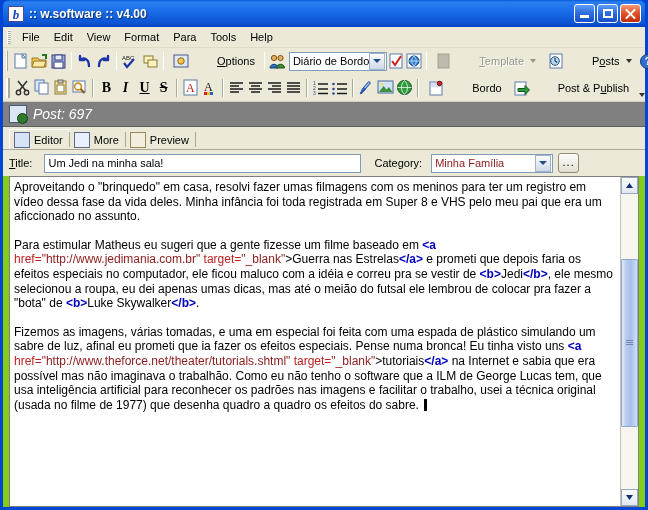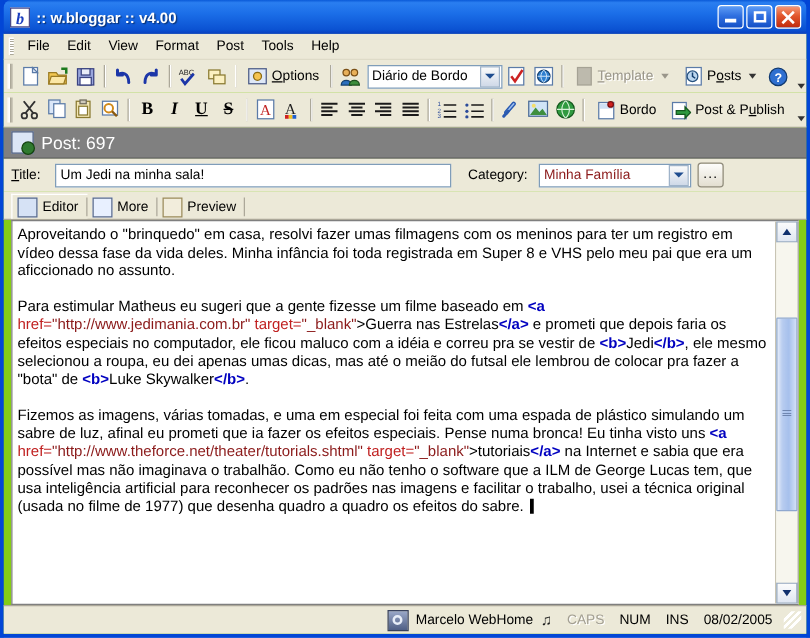--- a/index.html
+++ b/index.html
@@ -86,21 +86,21 @@
       linear-gradient(90deg,#ffffff 0 1px,#aca899 1px 2px,transparent 2px),
       repeating-linear-gradient(180deg,transparent 0 2px,transparent 2px 3px);
     border-left:1px solid #fff;border-right:1px solid #aca899;
     box-sizing:border-box;
   }
   .tbtn{
     width:23px;height:22px;display:flex;align-items:center;justify-content:center;
     border:1px solid transparent;box-sizing:border-box;position:relative;
   }
   .tbtn.wide{width:auto;padding:0 5px;gap:3px;}
-  .tbtn .lbl{font-size:11px;color:#000;white-space:nowrap;}
+  .tbtn .lbl{font-size:11px;color:#000;white-space:nowrap;margin-left:25px;}
   .tbtn.disabled .lbl{color:#9a968a;text-shadow:1px 1px 0 #fff;}
   .sep{width:1px;height:18px;background:#aca899;margin:0 3px;border-right:1px solid #fff;}
   .caret{
     width:0;height:0;border-left:3px solid transparent;border-right:3px solid transparent;
     border-top:4px solid #333;margin-left:3px;
   }
   .caret.dim{border-top-color:#9a968a;}
   .tb-overflow{
     width:12px;height:22px;display:flex;align-items:flex-end;justify-content:center;
     padding-bottom:3px;
@@ -120,20 +120,21 @@
   }
   .combo-arrow:after{
     content:"";width:0;height:0;border-left:4px solid transparent;
     border-right:4px solid transparent;border-top:4px solid #1f4d8f;
   }
 
   
   #postband{
     height:24px;background:#808080;display:flex;align-items:center;
     border-bottom:1px solid #5f5f5f;
+    font-style:italic;
   }
   #postband .pb-ico{
     width:16px;height:16px;margin-left:6px;margin-right:6px;
     background:#dce6f5;border:1px solid #4a5a7a;position:relative;
   }
   #postband .pb-ico:after{
     content:"";position:absolute;right:-2px;bottom:-2px;width:9px;height:9px;
     border-radius:50%;background:#2f7a2f;border:1px solid #14430f;
   }
   #postband .pb-txt{
@@ -250,21 +251,21 @@
       linear-gradient(135deg,transparent 22%,#fff 22% 34%,transparent 34%);
   }
 </style>
 </head>
 <body>
 
 <div id="window">
 
   <div id="titlebar">
     <div id="title-icon">b</div>
-    <div id="title-text">:: w.bloggar :: v4.00</div>
+    <div id="title-text">:: w.software :: v4.00</div>
     <div id="win-buttons">
       <div class="winbtn min">
           <i></i>
         </div>
       <div class="winbtn max">
           <i></i>
         </div>
       <div class="winbtn close">
           <i class="a"></i>
           <i class="b"></i>
@@ -273,21 +274,21 @@
   </div>
 
   <div id="client">
 
     <div id="menubar">
       <div class="gripper"></div>
       <div class="menu-item"><span>File</span></div>
       <div class="menu-item"><span>Edit</span></div>
       <div class="menu-item"><span>View</span></div>
       <div class="menu-item"><span>Format</span></div>
-      <div class="menu-item"><span>Post</span></div>
+      <div class="menu-item"><span>Para</span></div>
       <div class="menu-item"><span>Tools</span></div>
       <div class="menu-item"><span>Help</span></div>
     </div>
 
     <div class="toolbar" id="toolbar1">
       <div class="tb-grip"></div>
 
       <div class="tbtn">
         <svg width="17" height="17" viewBox="0 0 17 17">
           <rect x="3" y="1" width="11" height="14" fill="#ffffff" stroke="#5b7ba8"></rect>
@@ -556,49 +557,49 @@
       <div class="tb-overflow">
         <span class="caret"></span>
       </div>
     </div>
 
     <div id="postband">
       <div class="pb-ico"></div>
       <div class="pb-txt">Post: 697</div>
     </div>
 
-    <div id="fieldrow">
-      <span class="fld-label"><u>T</u>itle:</span>
-      <div id="title-input">
-        <span>Um Jedi na minha sala!</span>
-      </div>
-      <span class="fld-label" id="cat-label">Category:</span>
-      <div id="cat-combo">
-        <span class="val">Minha Família</span>
-        <span class="combo-arrow"></span>
-      </div>
-      <div id="cat-dots">...</div>
-    </div>
-
     <div id="tabstrip">
       <div class="tab active">
         <span class="tabico"></span>
         <span>Editor</span>
         <span class="tabdiv"></span>
       </div>
       <div class="tab">
         <span class="tabico more"></span>
         <span>More</span>
         <span class="tabdiv"></span>
       </div>
       <div class="tab">
         <span class="tabico prev"></span>
         <span>Preview</span>
         <span class="tabdiv"></span>
       </div>
+    </div>
+
+    <div id="fieldrow">
+      <span class="fld-label"><u>T</u>itle:</span>
+      <div id="title-input">
+        <span>Um Jedi na minha sala!</span>
+      </div>
+      <span class="fld-label" id="cat-label">Category:</span>
+      <div id="cat-combo">
+        <span class="val">Minha Família</span>
+        <span class="combo-arrow"></span>
+      </div>
+      <div id="cat-dots">...</div>
     </div>
 
     <div id="editor-wrap">
       <div id="editor">
         <p><span>Aproveitando o "brinquedo" em casa, resolvi fazer umas filmagens com os meninos para ter um registro em vídeo dessa fase da vida deles. Minha infância foi toda registrada em Super 8 e VHS pelo meu pai que era um aficcionado no assunto.</span></p>
         <p><span>Para estimular Matheus eu sugeri que a gente fizesse um filme baseado em </span><span class="tag">&lt;a</span><span class="attr"> href=</span><span class="val">"http://www.jedimania.com.br"</span><span class="attr"> target=</span><span class="val">"_blank"</span><span>&gt;</span><span>Guerra nas Estrelas</span><span class="tag">&lt;/a&gt;</span><span> e prometi que depois faria os efeitos especiais no computador, ele ficou maluco com a idéia e correu pra se vestir de </span><span class="tag">&lt;b&gt;</span><span>Jedi</span><span class="tag">&lt;/b&gt;</span><span>, ele mesmo selecionou a roupa, eu dei apenas umas dicas, mas até o meião do futsal ele lembrou de colocar pra fazer a "bota" de </span><span class="tag">&lt;b&gt;</span><span>Luke Skywalker</span><span class="tag">&lt;/b&gt;</span><span>.</span></p>
         <p><span>Fizemos as imagens, várias tomadas, e uma em especial foi feita com uma espada de plástico simulando um sabre de luz, afinal eu prometi que ia fazer os efeitos especiais. Pense numa bronca! Eu tinha visto uns </span><span class="tag">&lt;a</span><span class="attr"> href=</span><span class="val">"http://www.theforce.net/theater/tutorials.shtml"</span><span class="attr"> target=</span><span class="val">"_blank"</span><span>&gt;</span><span>tutoriais</span><span class="tag">&lt;/a&gt;</span><span> na Internet e sabia que era possível mas não imaginava o trabalhão. Como eu não tenho o software que a ILM de George Lucas tem, que usa inteligência artificial para reconhecer os padrões nas imagens e facilitar o trabalho, usei a técnica original (usada no filme de 1977) que desenha quadro a quadro os efeitos do sabre. </span><span class="caretbar"></span></p>
       </div>
       <div id="vscroll">
         <div class="sb-btn">
@@ -610,26 +611,15 @@
           <div class="sb-thumb" id="sb-thumb" style="top: 22%; height: 57%;"></div>
         </div>
         <div class="sb-btn">
           <svg width="9" height="7" viewBox="0 0 9 7">
               <path d="M4.5 6 L1 1 L8 1 Z" fill="#10306e"></path>
             </svg>
         </div>
       </div>
     </div>
 
-    <div id="statusbar">
-      <div class="spacer"></div>
-      <span class="stat-ico wrench"></span>
-      <span class="stat">Marcelo WebHome</span>
-      <span class="stat-ico note">♫</span>
-      <span class="stat dim">CAPS</span>
-      <span class="stat">NUM</span>
-      <span class="stat">INS</span>
-      <span class="stat">08/02/2005</span>
-      <span id="grip-resize"></span>
-    </div>
 
   </div>
 </div>
 
 </body></html>

